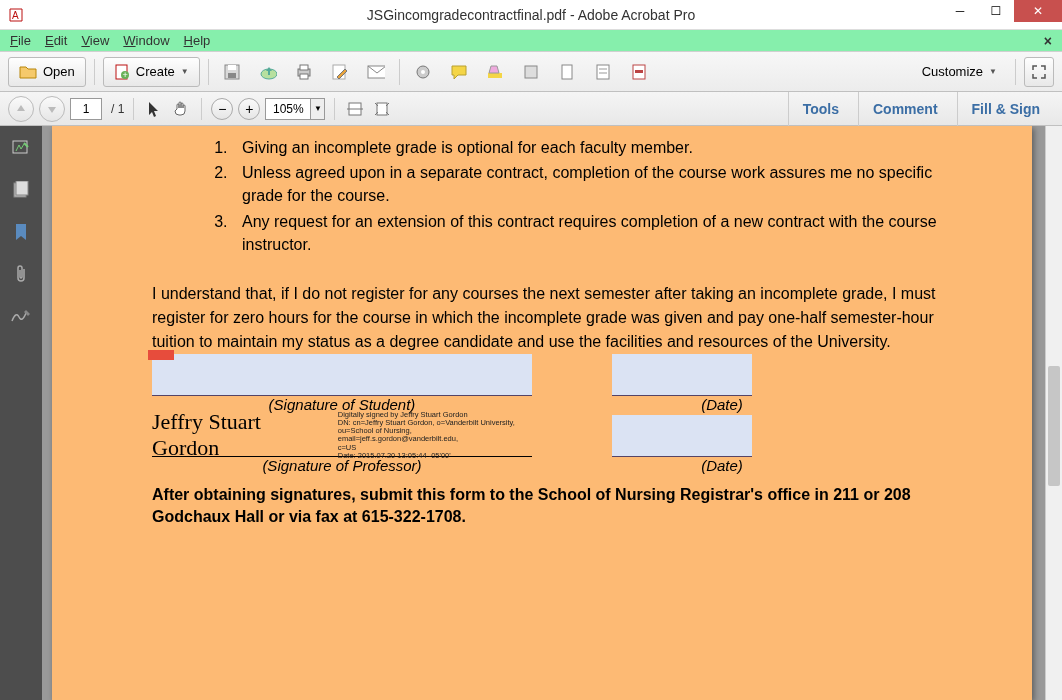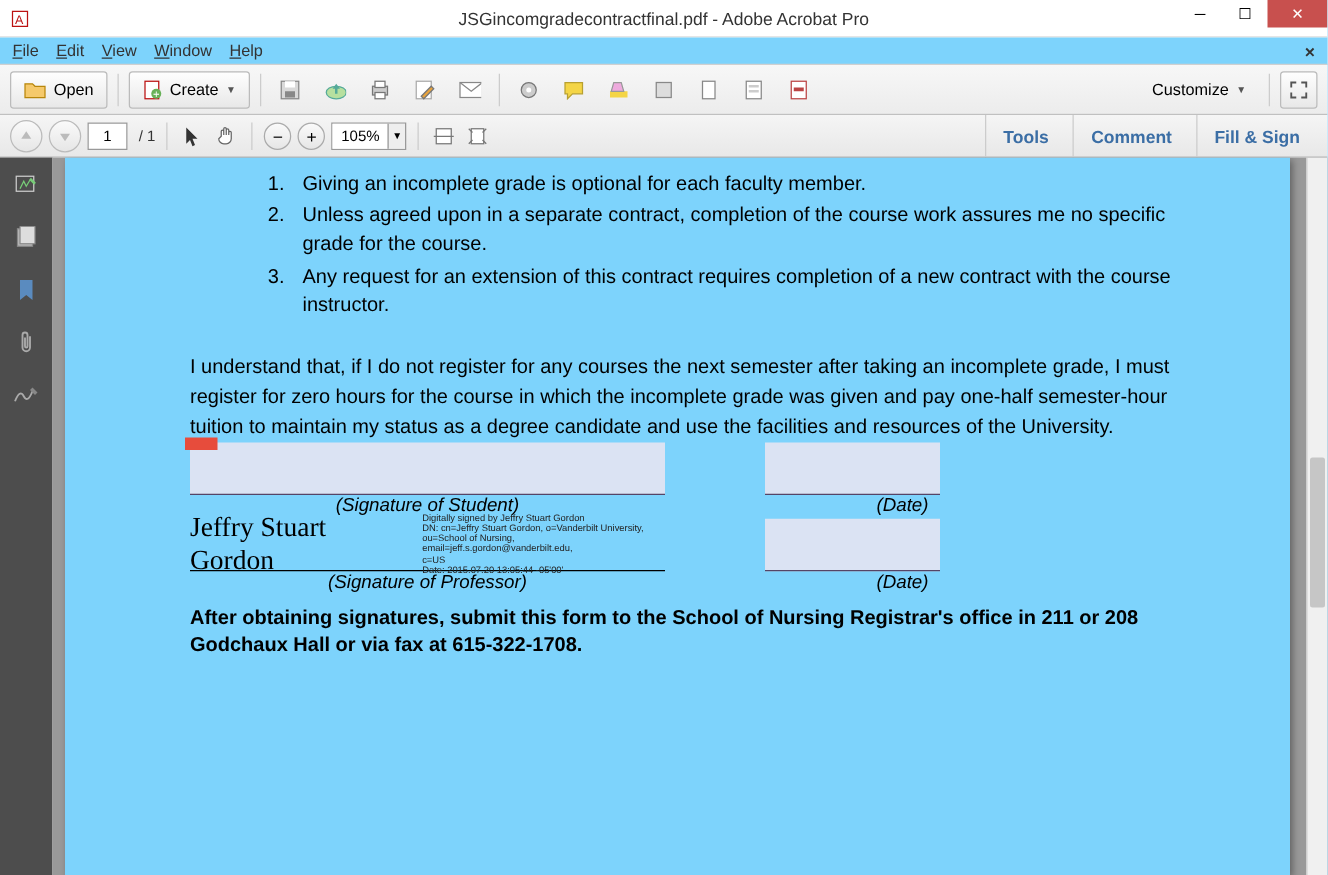--- a/index.html
+++ b/index.html
@@ -6,21 +6,21 @@
 body { font-family: "Segoe UI", Tahoma, sans-serif; font-size: 12px; background: #fff; overflow: hidden; width: 1062px; height: 700px; }
 
 .titlebar { height: 30px; background: #fff; border-bottom: 1px solid #ddd; display: flex; align-items: center; position: relative; }
 .titlebar .app-icon { width: 16px; height: 16px; margin-left: 8px; margin-right: 6px; }
 .titlebar .title { position: absolute; left: 50%; transform: translateX(-50%); font-size: 14px; color: #333; }
 .titlebar .winctrl { position: absolute; right: 0; top: 0; display: flex; height: 22px; }
 .titlebar .winctrl div { width: 36px; height: 22px; display: flex; align-items: center; justify-content: center; cursor: default; font-size: 12px; }
 .titlebar .winctrl .min, .titlebar .winctrl .max { background: #fff; }
 .titlebar .winctrl .close { background: #c8504e; color: #fff; width: 48px; }
 
-.menubar { height: 22px; background: #7dd3fc; border-bottom: 1px solid #d0d0d0; display: flex; align-items: center; padding-left: 10px; gap: 14px; font-size: 13px; color: #333; position: relative; }
+.menubar { height: 22px; background: #86efac; border-bottom: 1px solid #d0d0d0; display: flex; align-items: center; padding-left: 10px; gap: 14px; font-size: 13px; color: #333; position: relative; }
 .menubar span { cursor: default; }
 .menubar span u { text-decoration: underline; }
 .menubar .mb-close { position: absolute; right: 10px; font-size: 14px; font-weight: bold; cursor: default; }
 
 .toolbar1 { height: 40px; background: linear-gradient(#f7f7f7, #ececec); border-bottom: 1px solid #c0c0c0; display: flex; align-items: center; padding: 0 8px; gap: 6px; }
 .tbbtn { height: 30px; border: 1px solid #bbb; border-radius: 3px; background: linear-gradient(#fefefe, #e8e8e8); display: flex; align-items: center; padding: 0 10px; gap: 6px; cursor: default; font-size: 13px; }
 .tbbtn.icon-only { padding: 0 6px; width: 30px; justify-content: center; }
 .tbbtn.no-border { border: none; background: none; text-align: right; }
 .dropdown-arrow { font-size: 8px; color: #555; }
 .toolbar1 .sep { width: 1px; height: 26px; background: #ccc; margin: 0 2px; }
@@ -36,21 +36,21 @@
 .zoom-wrap input { border: none; width: 44px; text-align: center; font-size: 12px; }
 .zoom-wrap .za { width: 14px; border-left: 1px solid #999; display: flex; align-items: center; justify-content: center; font-size: 8px; background: #eee; }
 .toolbar2 .spacer { flex: 1; }
 .panel-btn { padding: 0 14px; height: 34px; display: flex; align-items: center; font-size: 14px; font-weight: 600; color: #3b6ea5; border-left: 1px solid #ccc; cursor: default; }
 .tbicon { width: 22px; height: 22px; display: flex; align-items: center; justify-content: center; }
 
 .workspace { display: flex; height: calc(700px - 30px - 22px - 40px - 34px); }
 .sidebar { width: 42px; background: #4d4d4d; display: flex; flex-direction: column; align-items: center; padding-top: 10px; gap: 18px; }
 .sidebar .sbicon { width: 24px; height: 24px; display: flex; align-items: center; justify-content: center; color: #bbb; cursor: default; }
 .doc-area { flex: 1; background: #999; position: relative; overflow: hidden; }
-.page { position: absolute; left: 10px; top: 0; right: 30px; bottom: 0; background: #7dd3fc; box-shadow: 2px 2px 6px rgba(0,0,0,0.4); padding: 10px 60px 10px 100px; }
+.page { position: absolute; left: 10px; top: 0; right: 30px; bottom: 0; background: #fdba74; box-shadow: 2px 2px 6px rgba(0,0,0,0.4); padding: 10px 60px 10px 100px; }
 .vscrollbar { position: absolute; right: 0; top: 0; width: 17px; height: 100%; background: #f0f0f0; border-left: 1px solid #ccc; }
 .vscrollbar .thumb { position: absolute; left: 2px; right: 2px; top: 240px; height: 120px; background: #c6c6c6; border-radius: 2px; }
 
 .doc-content { font-family: "Myriad Pro", "Segoe UI", sans-serif; color: #000; }
 .doc-content ol { list-style: decimal; padding-left: 30px; margin-left: 50px; }
 .doc-content li { font-size: 16px; line-height: 1.45; padding-left: 10px; margin-bottom: 2px; }
 .para { font-size: 16px; line-height: 1.5; margin-top: 26px; }
 .sig-row { display: flex; align-items: flex-end; margin-top: 2px; gap: 80px; }
 .sig-row.first { margin-top: 0; }
 .sig-field { width: 380px; height: 42px; background: #dbe3f3; border-bottom: 1px solid #546; position: relative; }

